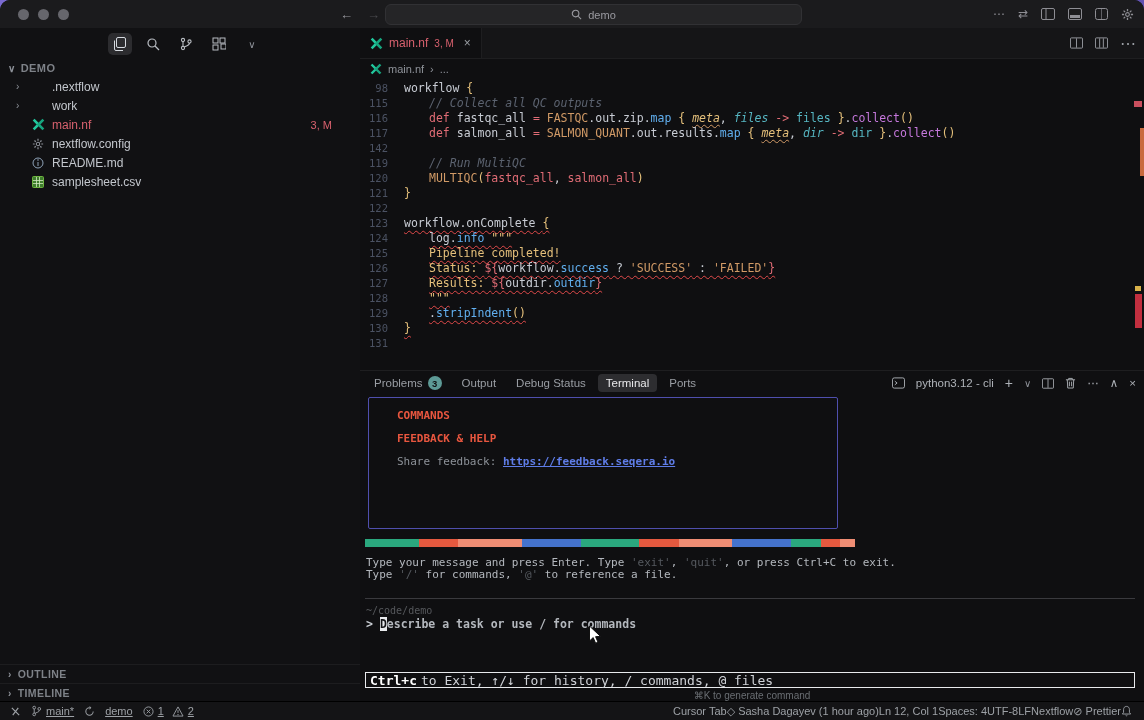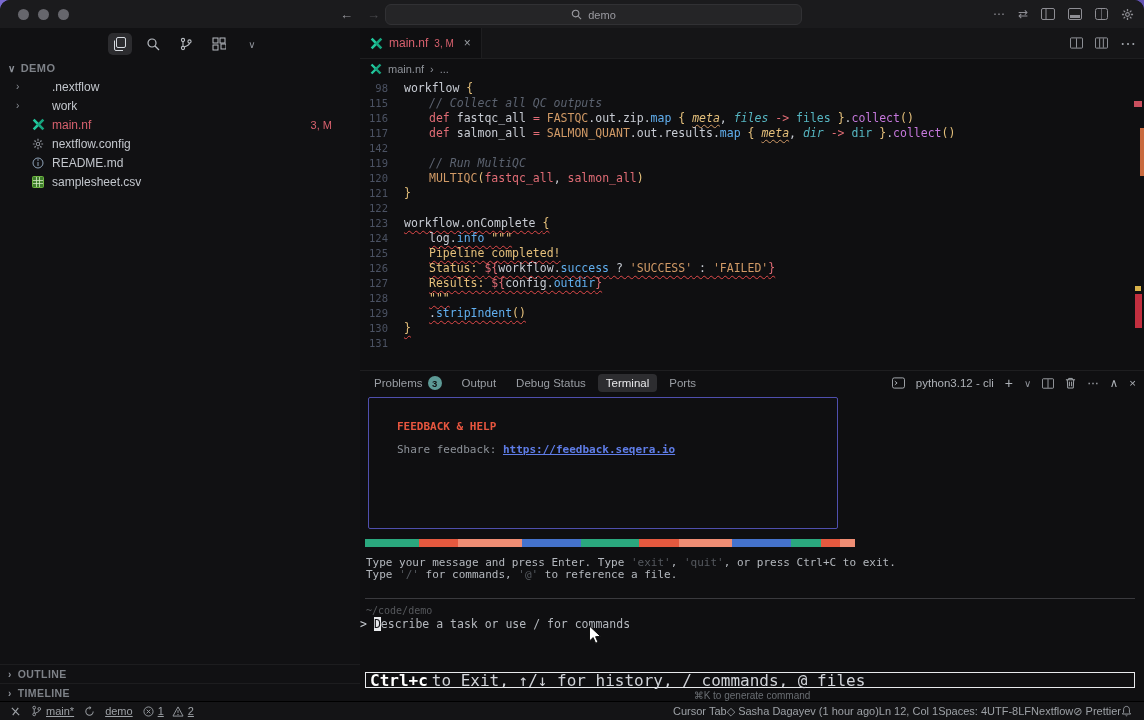--- a/index.html
+++ b/index.html
@@ -78,25 +78,25 @@
   .cmdrow .c{color:#56c2c2;font-weight:700;width:56px;flex:none;}
   .cmdrow .d{color:#8d9299;}
   .fb-line{margin-top:11px;color:#8d9299;}
   .fb-line a{color:#5f7de8;font-weight:700;text-decoration:underline;text-align:right;}
   .gradbar{position:absolute;left:5px;top:168px;width:490px;height:8px;display:flex;}
   .gradbar div{height:100%;}
   .hints{position:absolute;left:6px;top:186px;font-size:11px;line-height:12px;}
   .h-norm{color:#b4b8be;} .h-dim{color:#55595f;}
   .tdivider{position:absolute;left:5px;right:9px;top:227px;border-top:1px solid #3a3a3e;}
   .cwd{position:absolute;left:6px;top:234px;font-size:10px;color:#56585c;}
-  .promptline{position:absolute;left:0;top:246px;font-size:11.5px;color:#b4b8be;}
+  .promptline{position:absolute;left:6px;top:246px;font-size:11.5px;color:#b4b8be;font-weight:bold;}
   .promptline .pch{color:#c8ccd2;}
   .cursor-block{background:#e8eaed;color:#131316;}
   .footerbox{position:absolute;left:5px;right:9px;top:301px;height:16px;border:1px solid #e8eaed;
-    display:flex;align-items:center;padding-left:4px;font-size:16px;color:#d0d3d8;box-sizing:border-box;}
+    display:flex;align-items:center;padding-left:4px;font-size:13px;color:#d0d3d8;box-sizing:border-box;}
   .footerbox b{color:#ffffff;margin-right:4px;}
   .kbdhint{position:absolute;left:0;right:0;top:319px;text-align:center;font-size:10px;color:#6a6e73;font-family:"Liberation Sans",sans-serif;}
 
   
   .statusbar{position:absolute;left:0;right:0;bottom:0;height:18px;background:#141416;border-top:1px solid #000;
     display:flex;align-items:center;font-size:11px;color:#9da1a6;}
   .sb-left{display:flex;align-items:center;gap:10px;padding-left:10px;}
   .sb-left .sb-item{display:flex;align-items:center;gap:4px;text-decoration:underline;}
   .sb-right{margin-left:auto;display:flex;align-items:center;padding-right:12px;}
   .sb-right .sb-item{display:flex;align-items:center;gap:4px;}
@@ -319,21 +319,21 @@
         <div class="code-line"><span class="ln">117</span><span class="lc" style="padding-left: 25px;"><span class="tk-kw">def </span><span class="tk-plain">salmon_all </span><span class="tk-kw">= </span><span class="tk-fn">SALMON_QUANT</span><span class="tk-plain">.out.results.</span><span class="tk-prop">map</span><span class="tk-brace"> { </span><span class="tk-meta">meta</span><span class="tk-plain">, </span><span class="tk-ital">dir</span><span class="tk-plain"> </span><span class="tk-kw">-&gt;</span><span class="tk-plain"> </span><span class="tk-cyan">dir</span><span class="tk-brace"> }</span><span class="tk-plain">.</span><span class="tk-purple">collect</span><span class="tk-brace">()</span></span></div>
         <div class="code-line"><span class="ln">142</span><span class="lc" style="padding-left: 0px;"></span></div>
         <div class="code-line"><span class="ln">119</span><span class="lc" style="padding-left: 25px;"><span class="tk-comment">// Run MultiQC</span></span></div>
         <div class="code-line"><span class="ln">120</span><span class="lc" style="padding-left: 25px;"><span class="tk-fn">MULTIQC</span><span class="tk-brace">(</span><span class="tk-pink">fastqc_all</span><span class="tk-plain">, </span><span class="tk-pink">salmon_all</span><span class="tk-brace">)</span></span></div>
         <div class="code-line"><span class="ln">121</span><span class="lc" style="padding-left: 0px;"><span class="tk-brace">}</span></span></div>
         <div class="code-line"><span class="ln">122</span><span class="lc" style="padding-left: 0px;"></span></div>
         <div class="code-line"><span class="ln">123</span><span class="lc" style="padding-left: 0px;"><span class="tk-plain sqg">workflow.onComplete </span><span class="tk-brace sqg">{</span></span></div>
         <div class="code-line"><span class="ln">124</span><span class="lc" style="padding-left: 25px;"><span class="tk-plain sqg">log.</span><span class="tk-prop sqg">info </span><span class="tk-str sqg">"""</span></span></div>
         <div class="code-line"><span class="ln">125</span><span class="lc" style="padding-left: 25px;"><span class="tk-str sqg">Pipeline completed!</span></span></div>
         <div class="code-line"><span class="ln">126</span><span class="lc" style="padding-left: 25px;"><span class="tk-str sqg">Status: </span><span class="tk-kw sqg">${</span><span class="tk-plain sqg">workflow.</span><span class="tk-prop sqg">success</span><span class="tk-plain sqg"> ? </span><span class="tk-strq sqg">'SUCCESS'</span><span class="tk-plain sqg"> : </span><span class="tk-strq sqg">'FAILED'</span><span class="tk-kw sqg">}</span></span></div>
-        <div class="code-line"><span class="ln">127</span><span class="lc" style="padding-left: 25px;"><span class="tk-str sqg">Results: </span><span class="tk-kw sqg">${</span><span class="tk-plain sqg">config.</span><span class="tk-prop sqg">outdir</span><span class="tk-kw sqg">}</span></span></div>
+        <div class="code-line"><span class="ln">127</span><span class="lc" style="padding-left: 25px;"><span class="tk-str sqg">Results: </span><span class="tk-kw sqg">${</span><span class="tk-plain sqg">outdir.</span><span class="tk-prop sqg">outdir</span><span class="tk-kw sqg">}</span></span></div>
         <div class="code-line"><span class="ln">128</span><span class="lc" style="padding-left: 25px;"><span class="tk-str sqg">"""</span></span></div>
         <div class="code-line"><span class="ln">129</span><span class="lc" style="padding-left: 25px;"><span class="tk-plain sqg">.</span><span class="tk-prop sqg">stripIndent</span><span class="tk-brace sqg">()</span></span></div>
         <div class="code-line"><span class="ln">130</span><span class="lc" style="padding-left: 0px;"><span class="tk-brace sqg">}</span></span></div>
         <div class="code-line"><span class="ln">131</span><span class="lc" style="padding-left: 0px;"></span></div>
       </div>
 
     <div class="ruler-mark" style="right:2px;top:73px;width:8px;height:6px;background:#c94f5e;"></div>
     <div class="ruler-mark" style="right:0;top:100px;width:4px;height:48px;background:#c96a3e;"></div>
     <div class="ruler-mark" style="right:3px;top:258px;width:6px;height:5px;background:#d9b24a;"></div>
     <div class="ruler-mark" style="right:2px;top:266px;width:7px;height:34px;background:#c22f3f;"></div>
@@ -371,20 +371,21 @@
           </svg>
         <svg width="11" height="12" viewBox="0 0 12 13">
             <path d="M1 3 L11 3 M4 3 L4 1.5 L8 1.5 L8 3 M2.5 3 L3 12 L9 12 L9.5 3 M4.8 5 L4.8 10 M7.2 5 L7.2 10" fill="none" stroke="#aeb2b8"></path>
           </svg>
         <span>⋯</span>
         <span>∧</span>
         <span>×</span>
       </div>
 
       <div class="cmdbox">
+        <div class="hdr">COMMANDS</div>
         <div class="hdr fb-hdr" style="margin-top:11px;">FEEDBACK &amp; HELP</div>
         <div class="fb-line">
           <span>Share feedback: </span><a>https://feedback.seqera.io</a>
         </div>
       </div>
 
       <div class="gradbar" id="gradbar">
           <div style="background: rgb(42, 168, 126); width: 11%;"></div>
           <div style="background: rgb(228, 89, 63); width: 8%;"></div>
           <div style="background: rgb(239, 141, 116); width: 13%;"></div>

